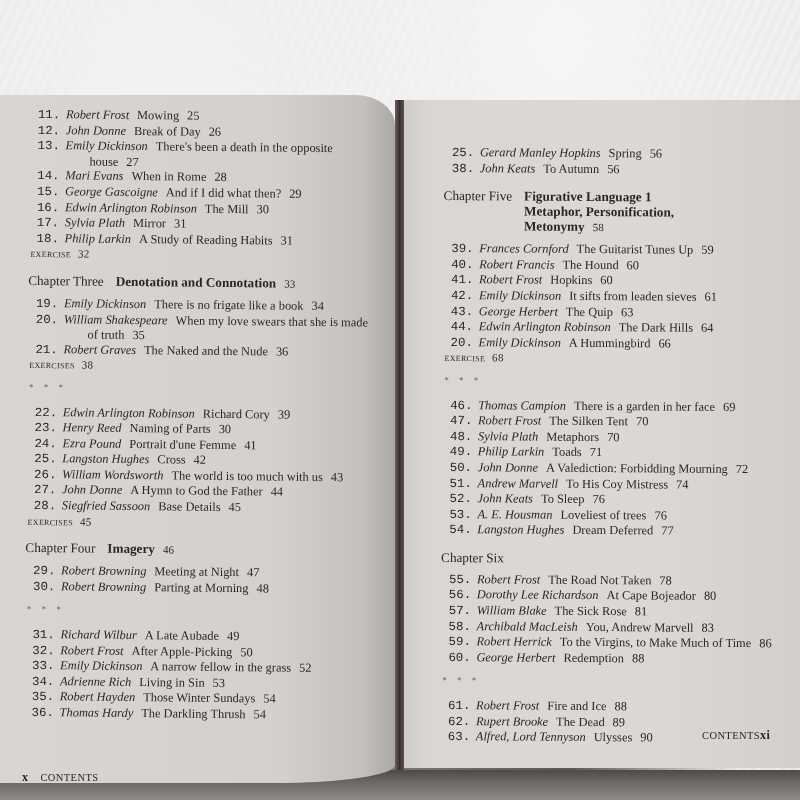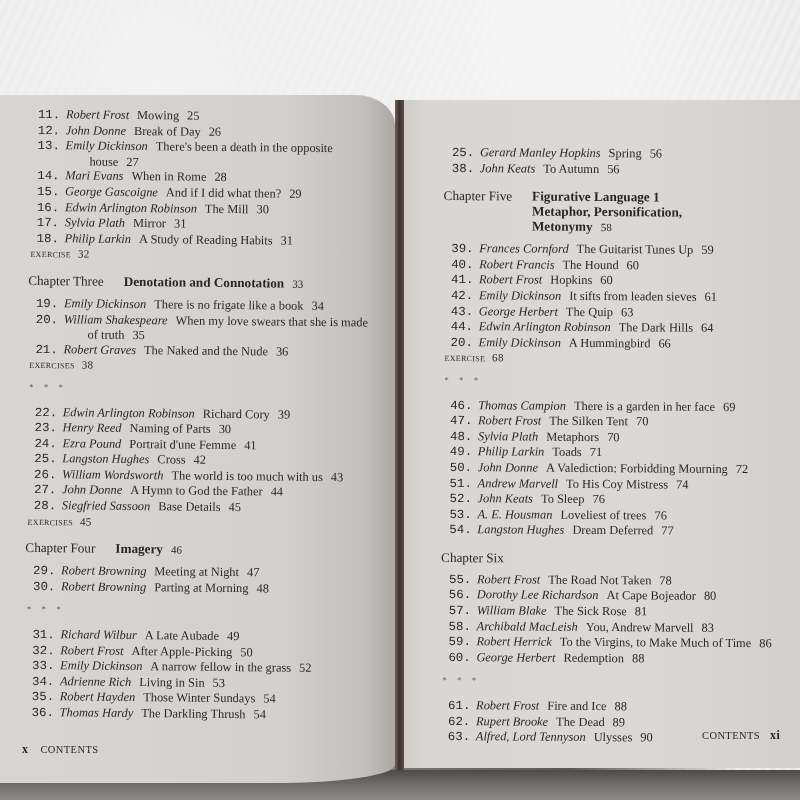--- a/index.html
+++ b/index.html
@@ -58,32 +58,32 @@
     margin-left: -6px; letter-spacing: 0.3px;
   }
   .exercise .page-ref { margin-left: 7px; }
   .sep {
     font-size: 9px; letter-spacing: 4px; margin: 8px 0 10px -6px; color: #5a5552;
   }
   .chapter {
     display: flex; margin: 12px 0 7px -8px;
     font-size: 13.2px; line-height: 15px;
   }
-  .chapter .ch-label { white-space: nowrap; margin-right: 20px; }
+  .chapter .ch-label { white-space: nowrap; margin-right: 12px; }
   .chapter .ch-title { font-weight: bold; }
   .chapter .ch-title div { white-space: nowrap; }
   .chapter .ch-page { font-weight: normal; font-size: 11px; margin-left: 8px; }
   .folio {
     position: absolute; font-size: 10.5px; letter-spacing: 0.4px;
   }
-  .folio-left { left: 22px; top: 742px; }
+  .folio-left { left: 22px; top: 770px; }
   .folio-right { left: 702px; top: 728px; }
   .folio .pg { font-weight: bold; font-size: 12px; }
   .folio-left .pg { margin-right: 12px; }
-  .folio-right .pg { margin-left: 10px; }
+  .folio-right .pg { margin-left: 0; }
 </style>
 </head>
 <body>
 
 <div class="fur"></div>
 <div class="bottom-shadow"></div>
 
 <div class="page page-left"></div>
 <div class="page page-right"></div>
 <div class="spine"></div>

